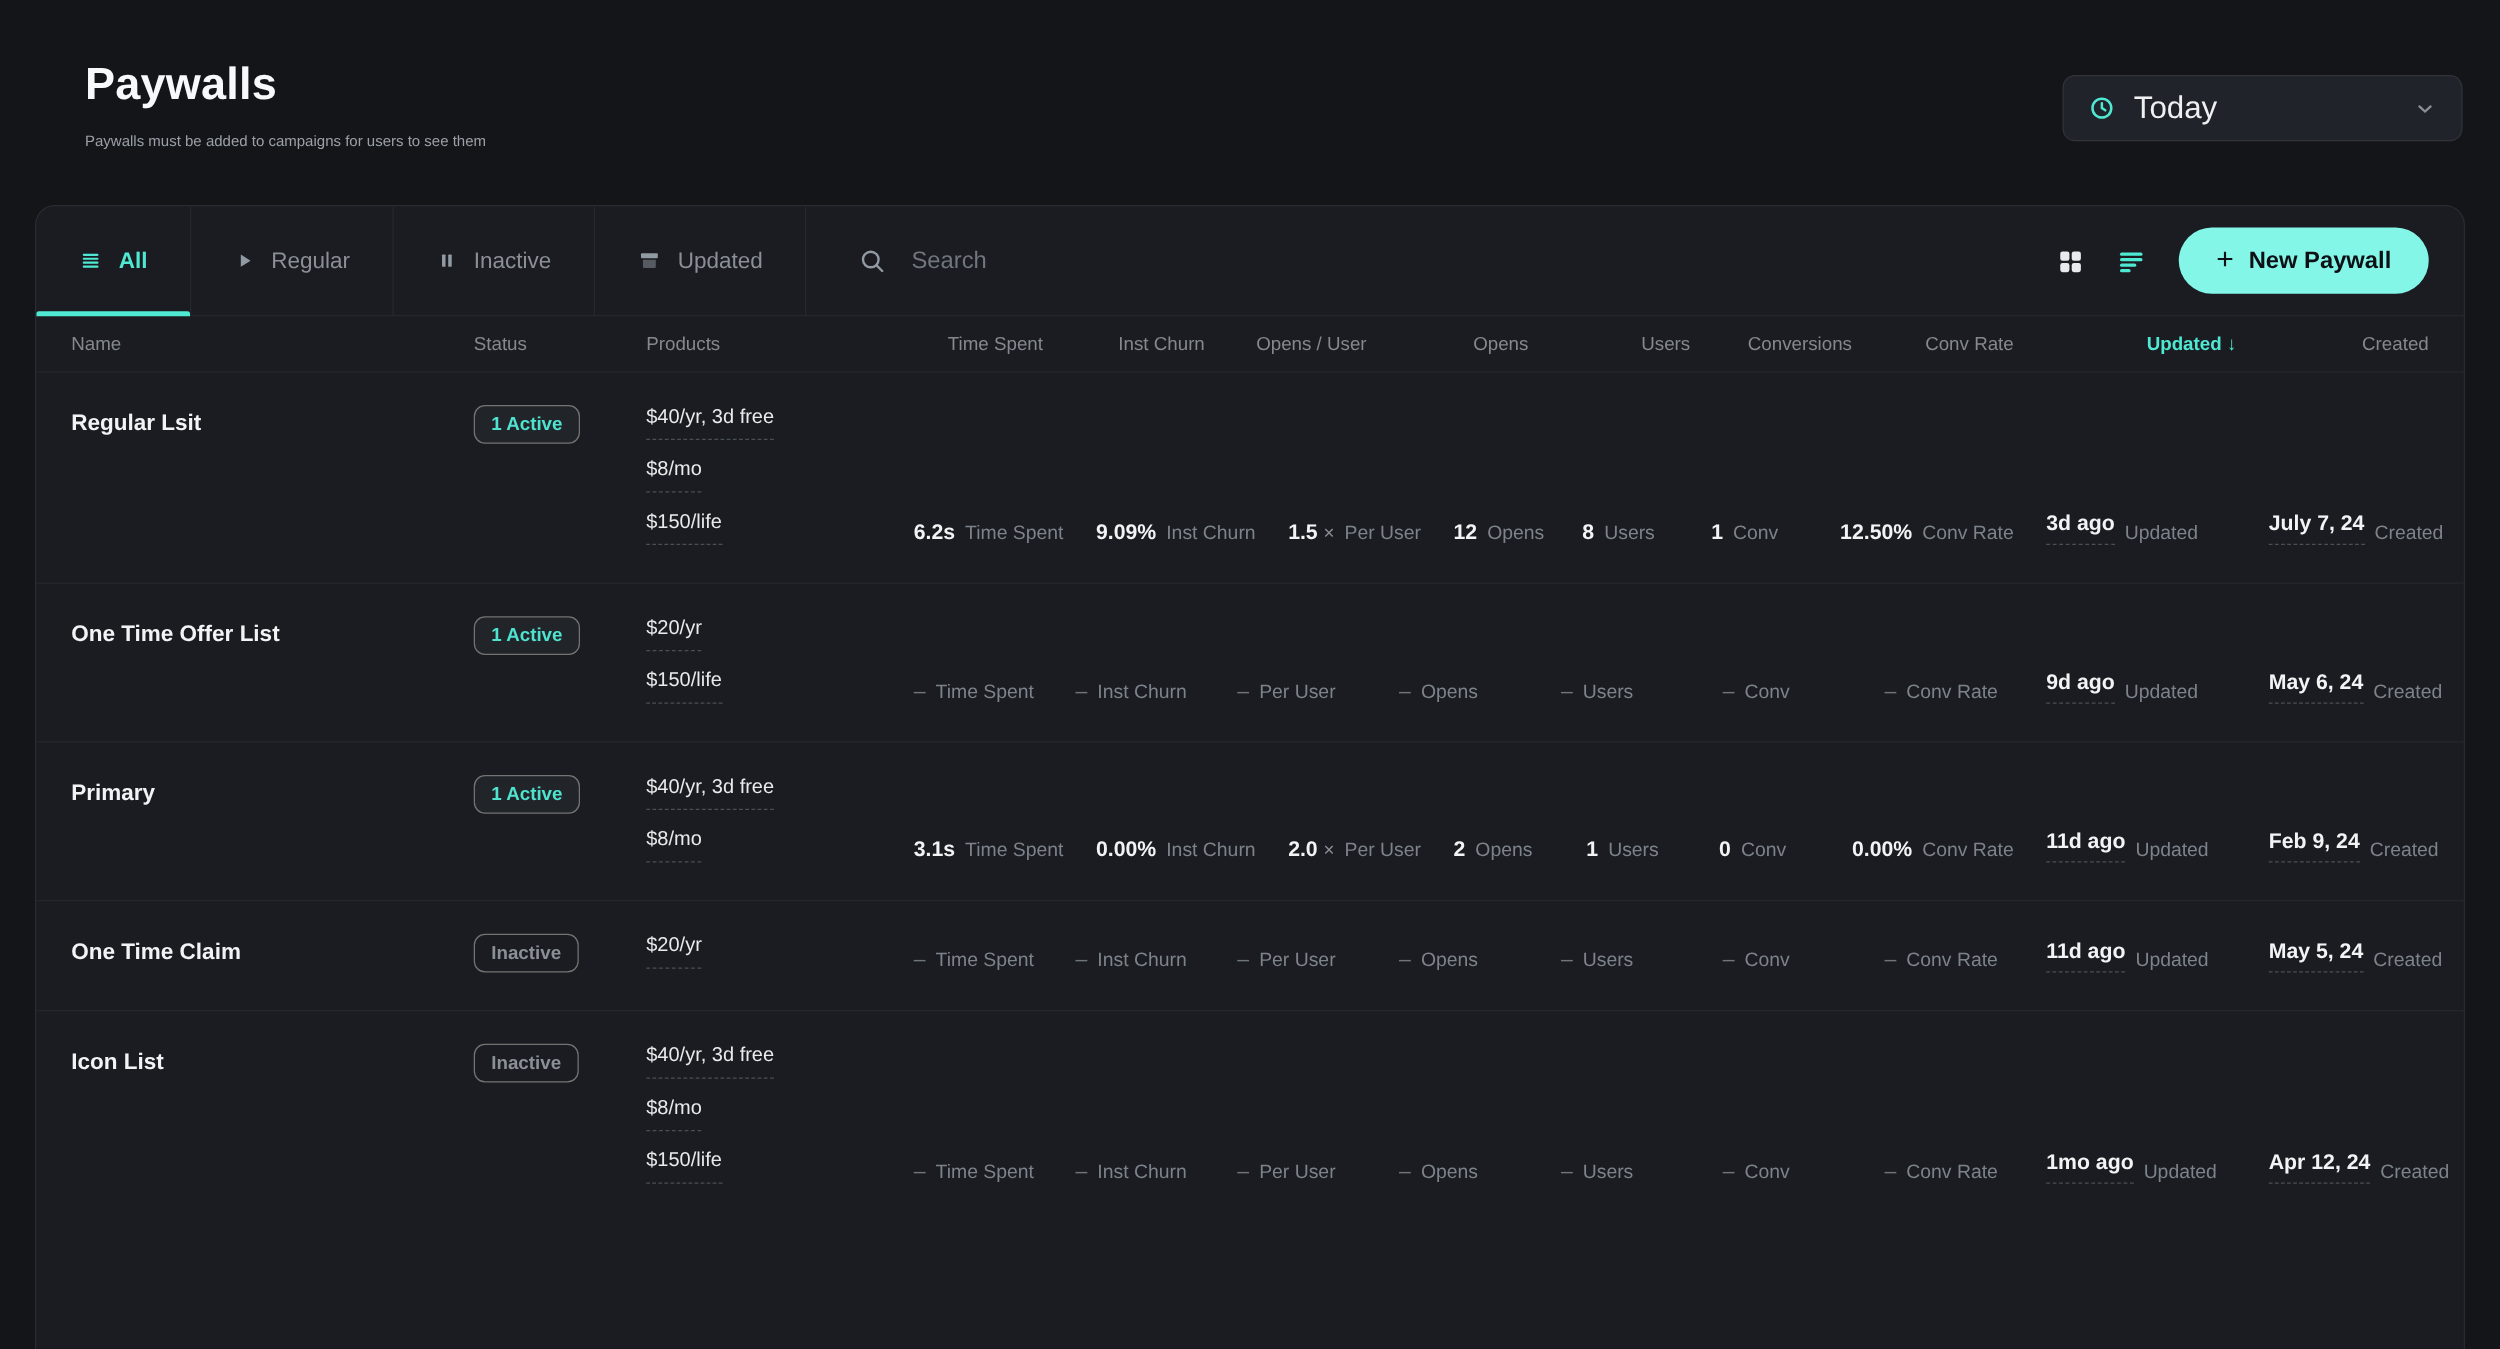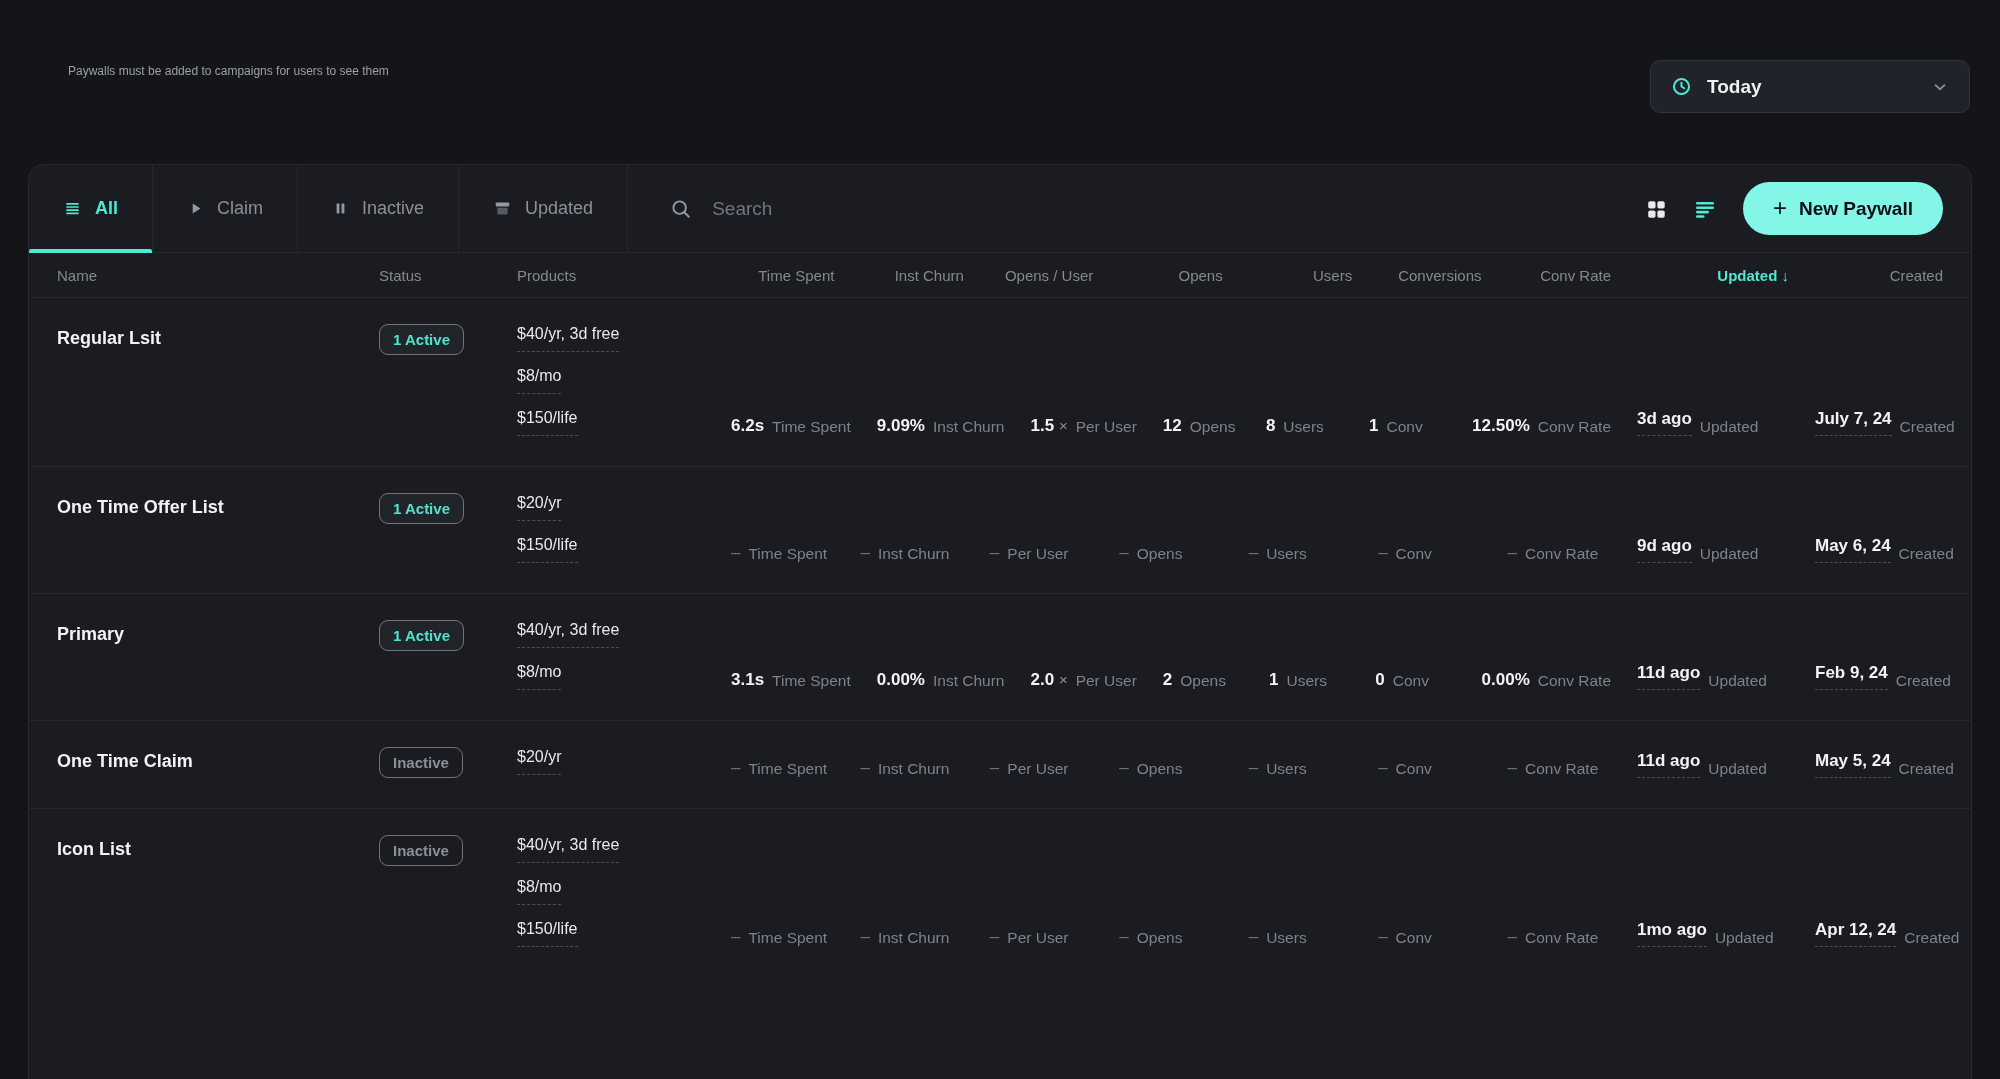--- a/index.html
+++ b/index.html
@@ -11,21 +11,21 @@
     -webkit-font-smoothing:antialiased;
   }
   
   .page-header { display:flex; justify-content:space-between; align-items:flex-start;
     padding:46px 30px 0 68px; height:164px; }
   .page-title { font-size:36px; font-weight:700; letter-spacing:.2px; color:#f7f8f9; }
   .page-subtitle { margin-top:18px; font-size:12px; color:#9aa0a8; }
   .date-filter { width:320px; height:53px; display:flex; align-items:center; gap:15px;
     background:#202329; border:1px solid #30343b; border-radius:10px; padding:0 20px;
     cursor:pointer; margin-top:14px; }
-  .date-filter .label { flex:1; font-size:19px; font-weight:700; color:#eef0f2; }
+  .date-filter .label { flex:1; font-size:25px; font-weight:400; color:#eef0f2; }
   
   .card { margin:0 28px; background:#1a1c21; border:1px solid #282b31; border-radius:16px;
     height:1064px; overflow:hidden; }
   
   .toolbar { display:flex; align-items:stretch; height:88px; border-bottom:1px solid #24272c; }
   .tab { display:flex; align-items:center; justify-content:center; gap:13px;
     padding:0 34px; border-right:1px solid #24272c; font-size:18px; color:#8b9097;
     position:relative; cursor:pointer; white-space:nowrap; }
   .tab .tab-label { font-weight:500; }
   .tab.active { color:#4fe8d2; }
@@ -66,20 +66,21 @@
   .metric.empty .val { color:#6f757d; font-weight:400; }
   .metric .lbl { font-size:15.5px; color:#7d838b; white-space:nowrap; }
   .metric .mult { color:#8b9097; font-weight:400; font-size:15px; }
   .metric .dashed { border-bottom:1px dashed #4a4f57; padding-bottom:6px; cursor:help; }
 </style>
 </head>
 <body>
 
 <div class="page-header">
   <div>
+    <div class="page-title">Paywalls</div>
     <div class="page-subtitle">Paywalls must be added to campaigns for users to see them</div>
   </div>
   <div class="date-filter">
     <span class="icon-btn">
       <svg width="21" height="21" viewBox="0 0 24 24" fill="none" stroke="#4fe8d2" stroke-width="2.3" stroke-linecap="round">
           <circle cx="12" cy="12" r="8.6"></circle>
           <path d="M12 7.6V12l3.1 2"></path>
         </svg>
     </span>
     <span class="label">Today</span>
@@ -104,21 +105,21 @@
           </svg>
       </span>
       <span class="tab-label">All</span>
     </div>
     <div class="tab">
       <span class="icon-btn">
         <svg width="17" height="17" viewBox="0 0 24 24" fill="#9199a2">
             <path d="M8 5v14l11-7z"></path>
           </svg>
       </span>
-      <span class="tab-label">Claim</span>
+      <span class="tab-label">Regular</span>
     </div>
     <div class="tab">
       <span class="icon-btn">
         <svg width="17" height="17" viewBox="0 0 24 24" fill="#9199a2">
             <rect x="6.5" y="5" width="4" height="14" rx="1"></rect>
             <rect x="13.5" y="5" width="4" height="14" rx="1"></rect>
           </svg>
       </span>
       <span class="tab-label">Inactive</span>
     </div>

